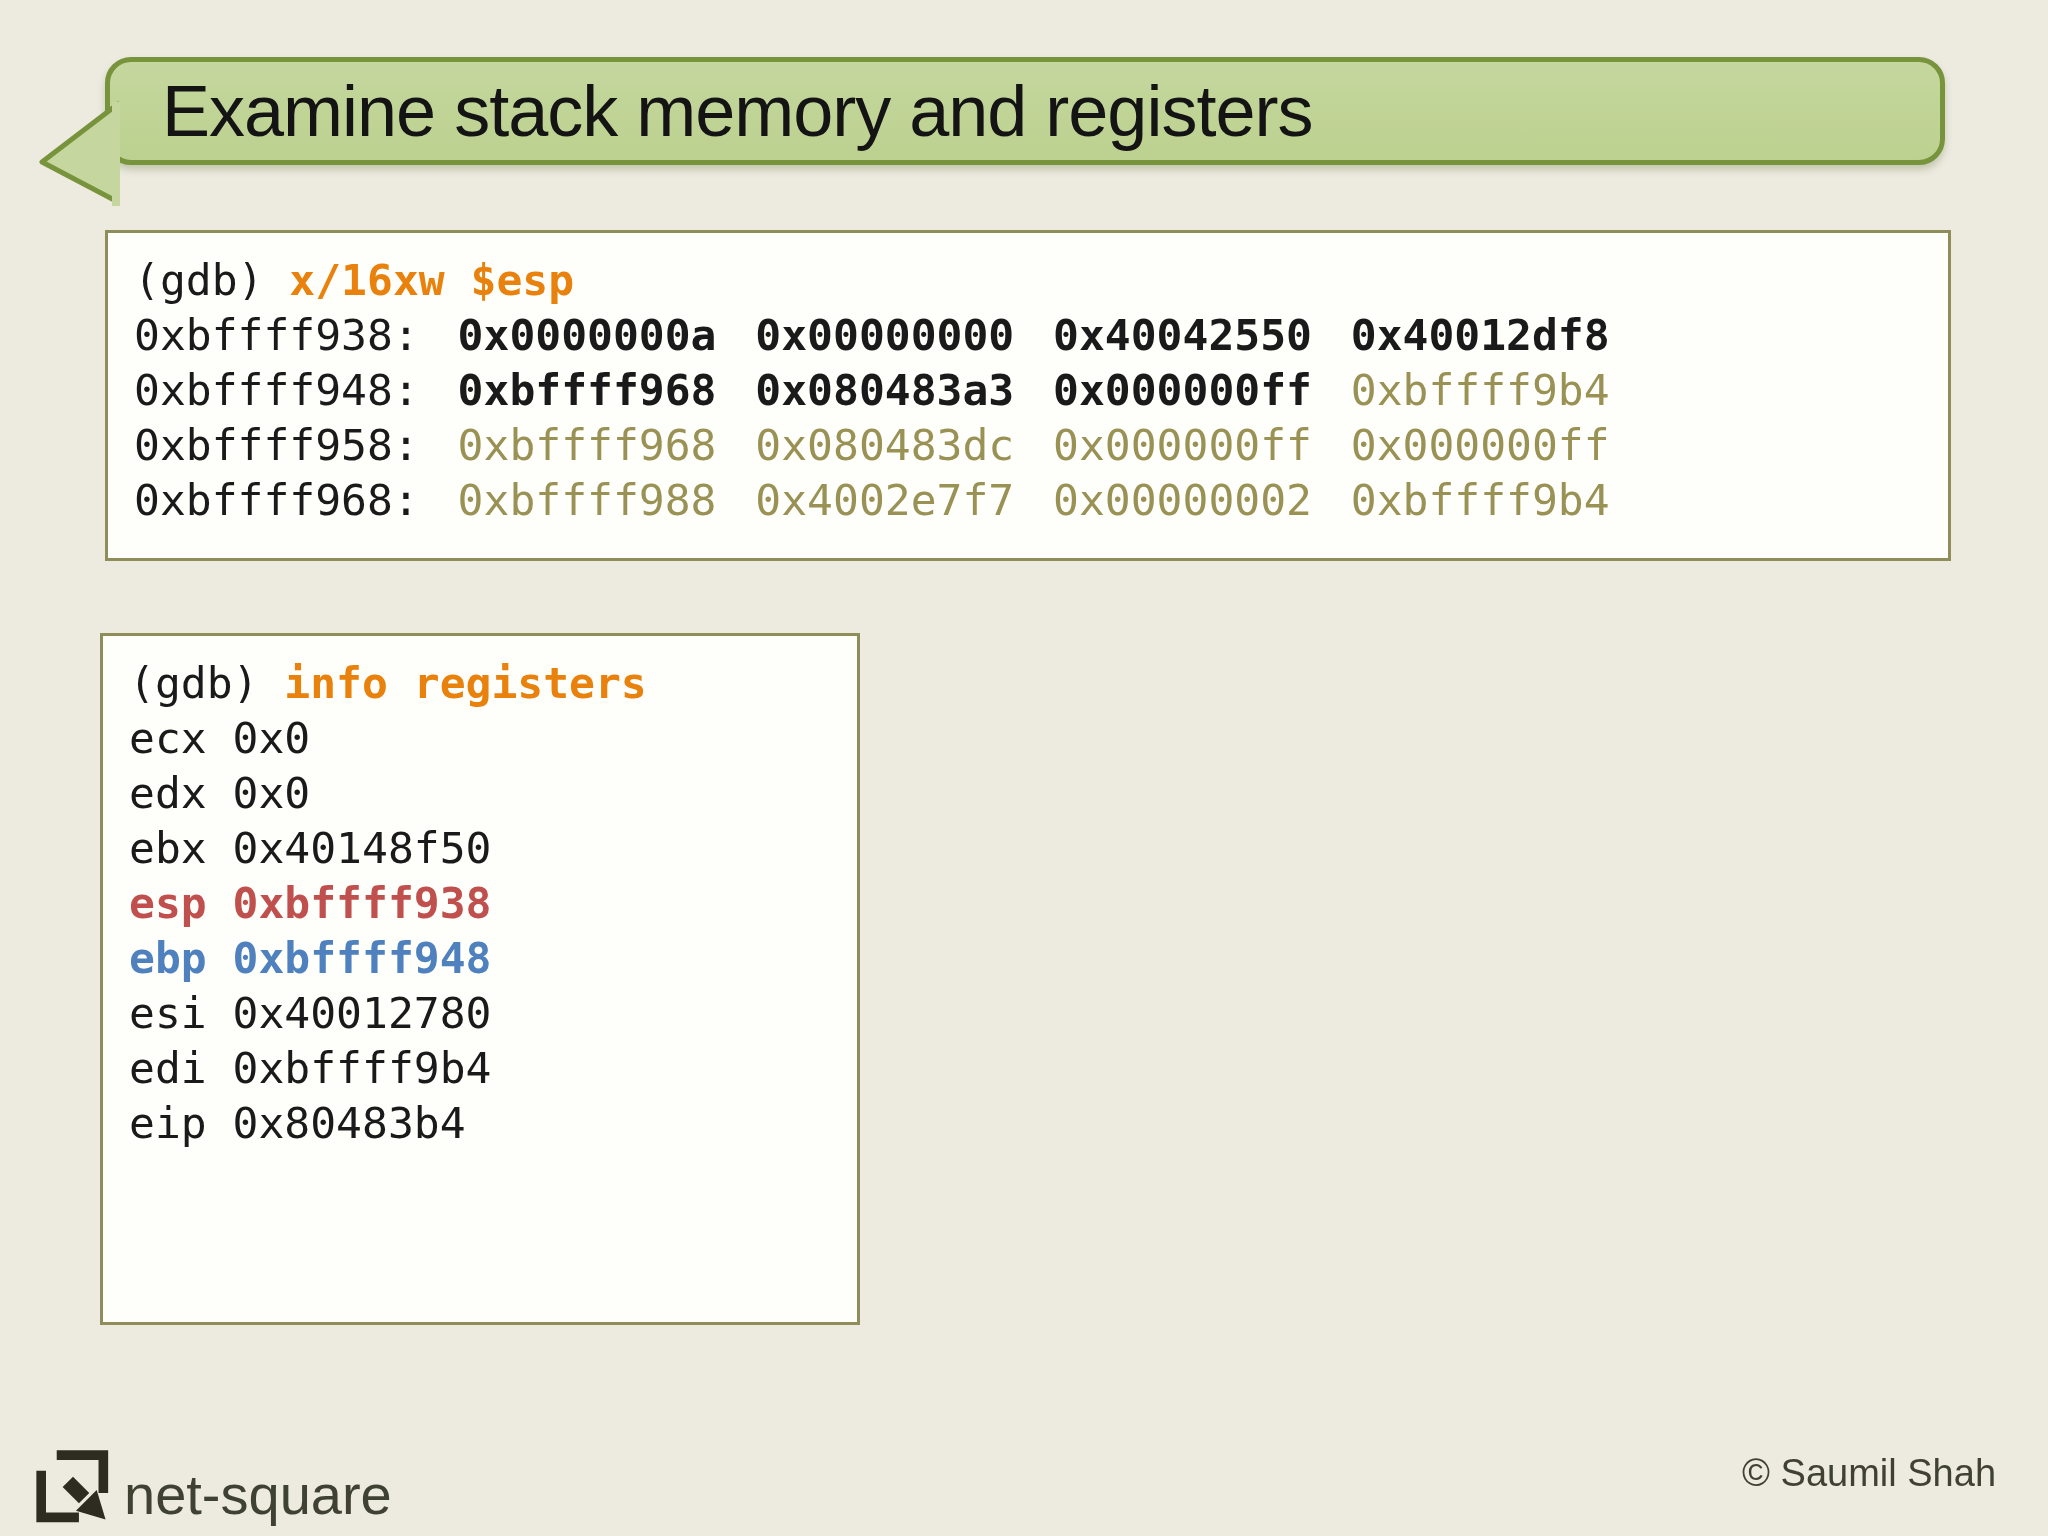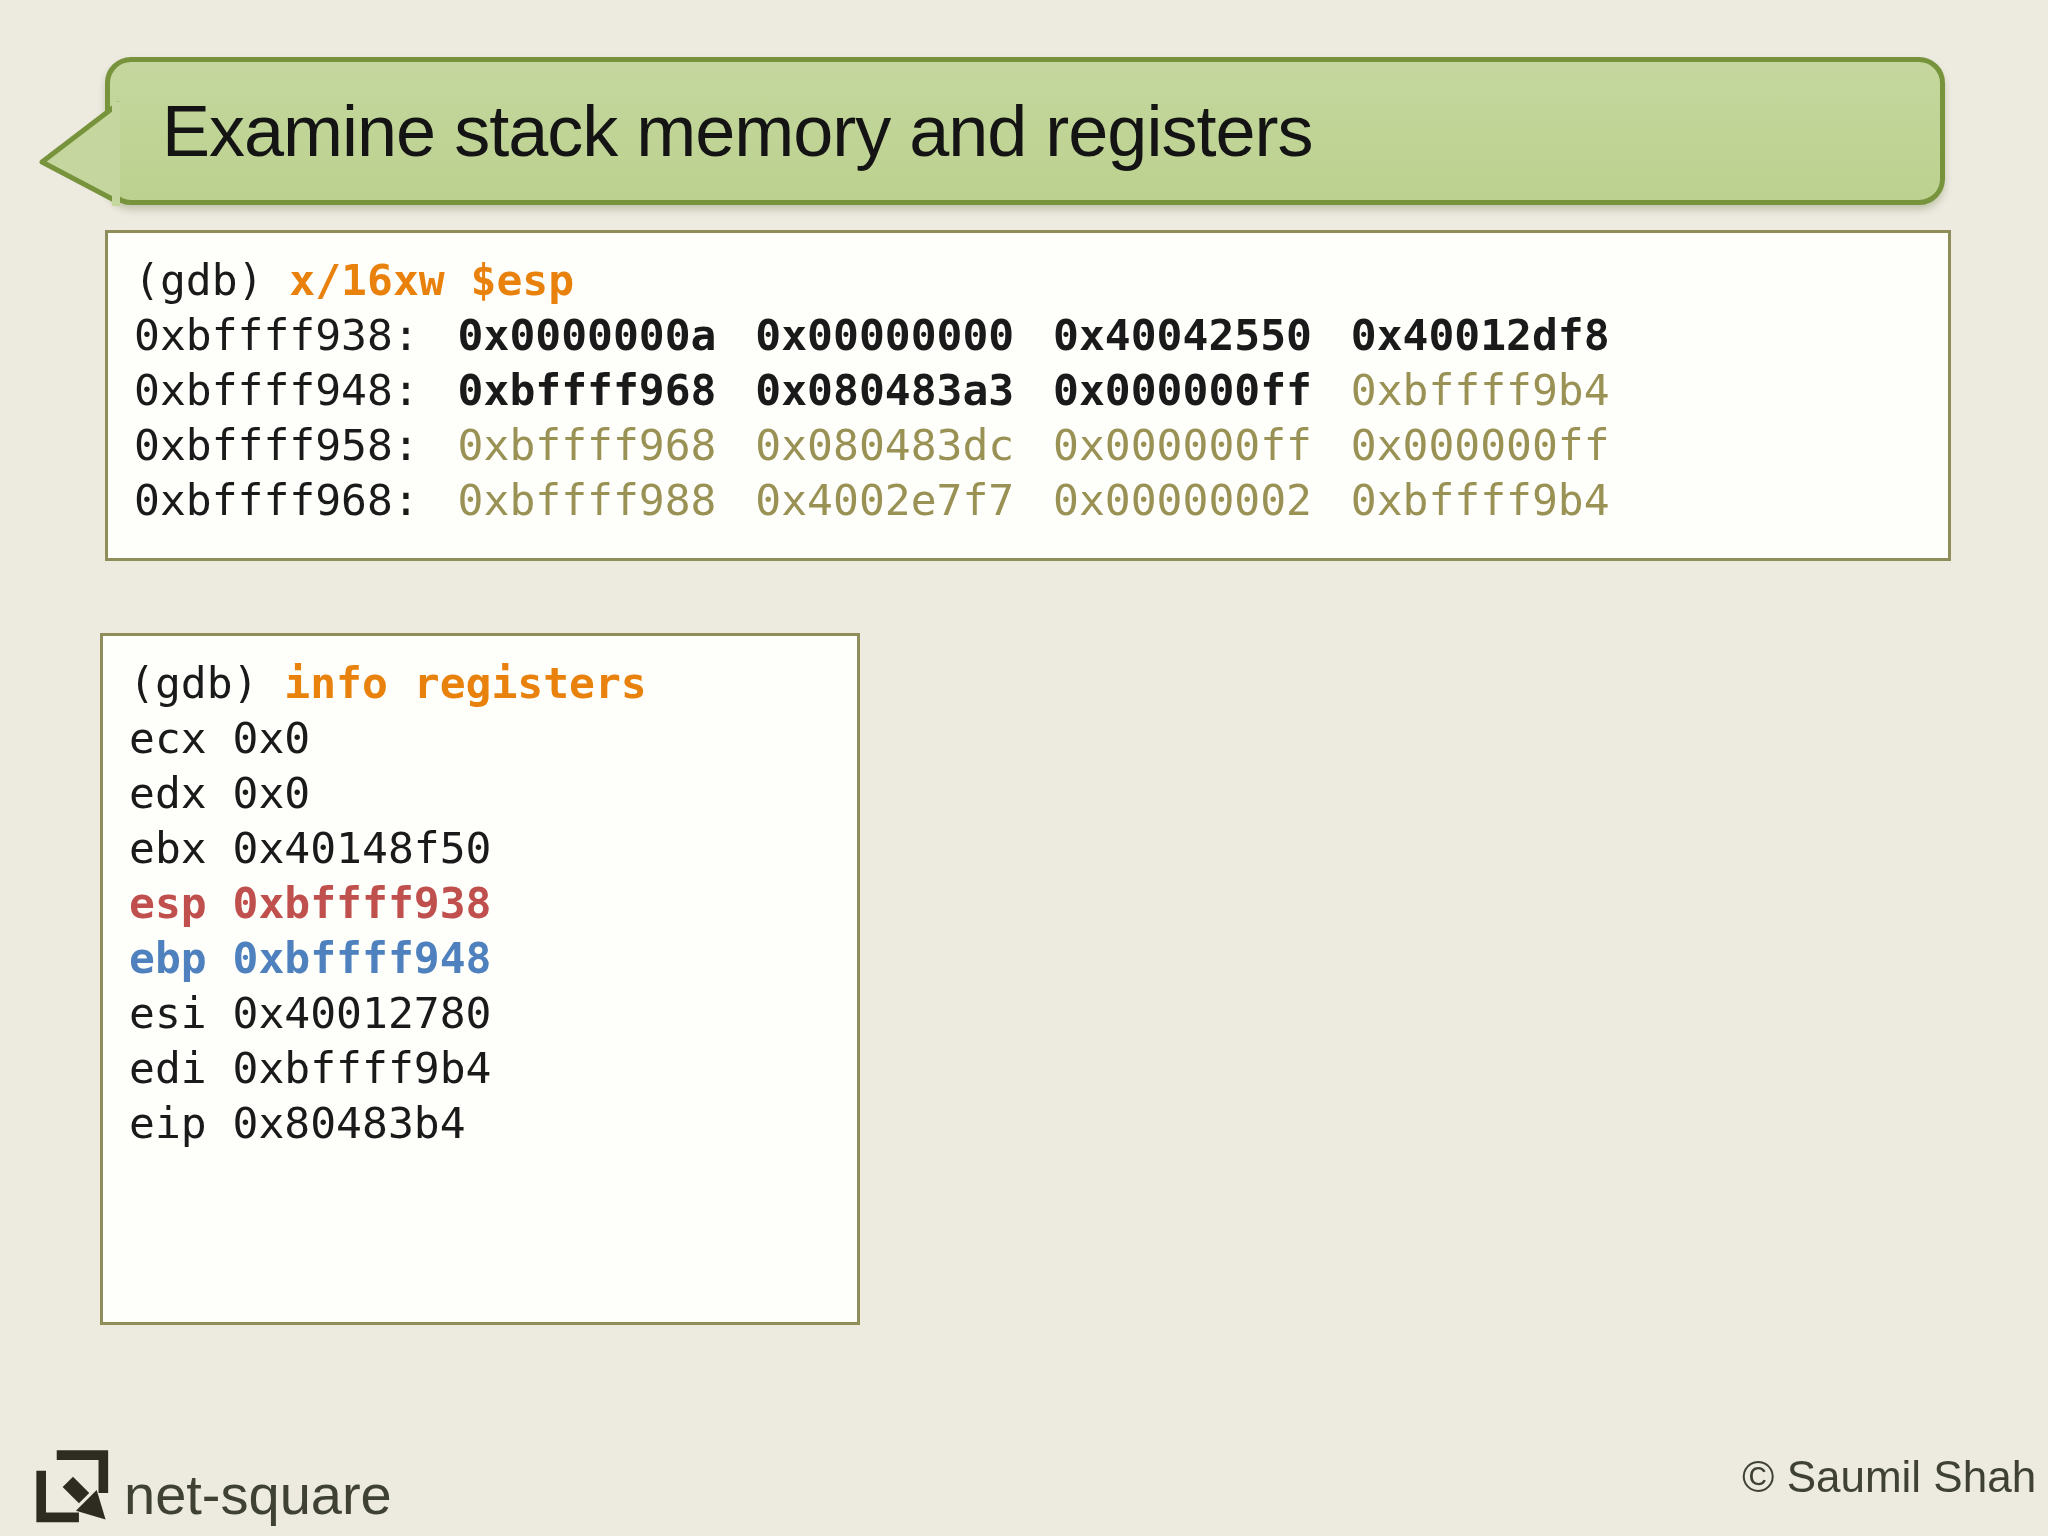--- a/index.html
+++ b/index.html
@@ -8,21 +8,21 @@
     background: var(--background, #EDEAE0);
     font-family: "Liberation Sans", sans-serif;
     position: relative;
     overflow: hidden;
   }
 
   
   .bubble {
     position: absolute;
     left: 105px; top: 57px;
-    width: 1840px; height: 148px;
+    width: 1840px; height: 108px;
     box-sizing: border-box;
     background: linear-gradient(180deg, var(--bubble_fill, #C5D79E) 0%, var(--bubble_fill_dark, #BCD18F) 100%);
     border: 5px solid var(--bubble_border, #77933C);
     border-radius: 26px;
     display: flex; align-items: center;
     box-shadow: 0 5px 7px rgba(90,110,50,0.28);
     z-index: 1;
   }
   .bubble-title {
     font-size: 72px;
@@ -73,21 +73,21 @@
   .footer-brand {
     position: absolute;
     left: 124px; top: 1462px;
     font-size: 56px;
     color: var(--footer_text, #3F4233);
     text-align: right;
   }
   .footer-copyright {
     position: absolute;
     left: 1742px; top: 1452px;
-    font-size: 44px;
+    font-size: 38px;
     color: var(--footer_text, #3F4233);
     text-align: right;
   }
 </style>
 </head>
 <body>
 
 <div class="bubble">
   <div class="bubble-title">Examine stack memory and registers</div>
 </div>

